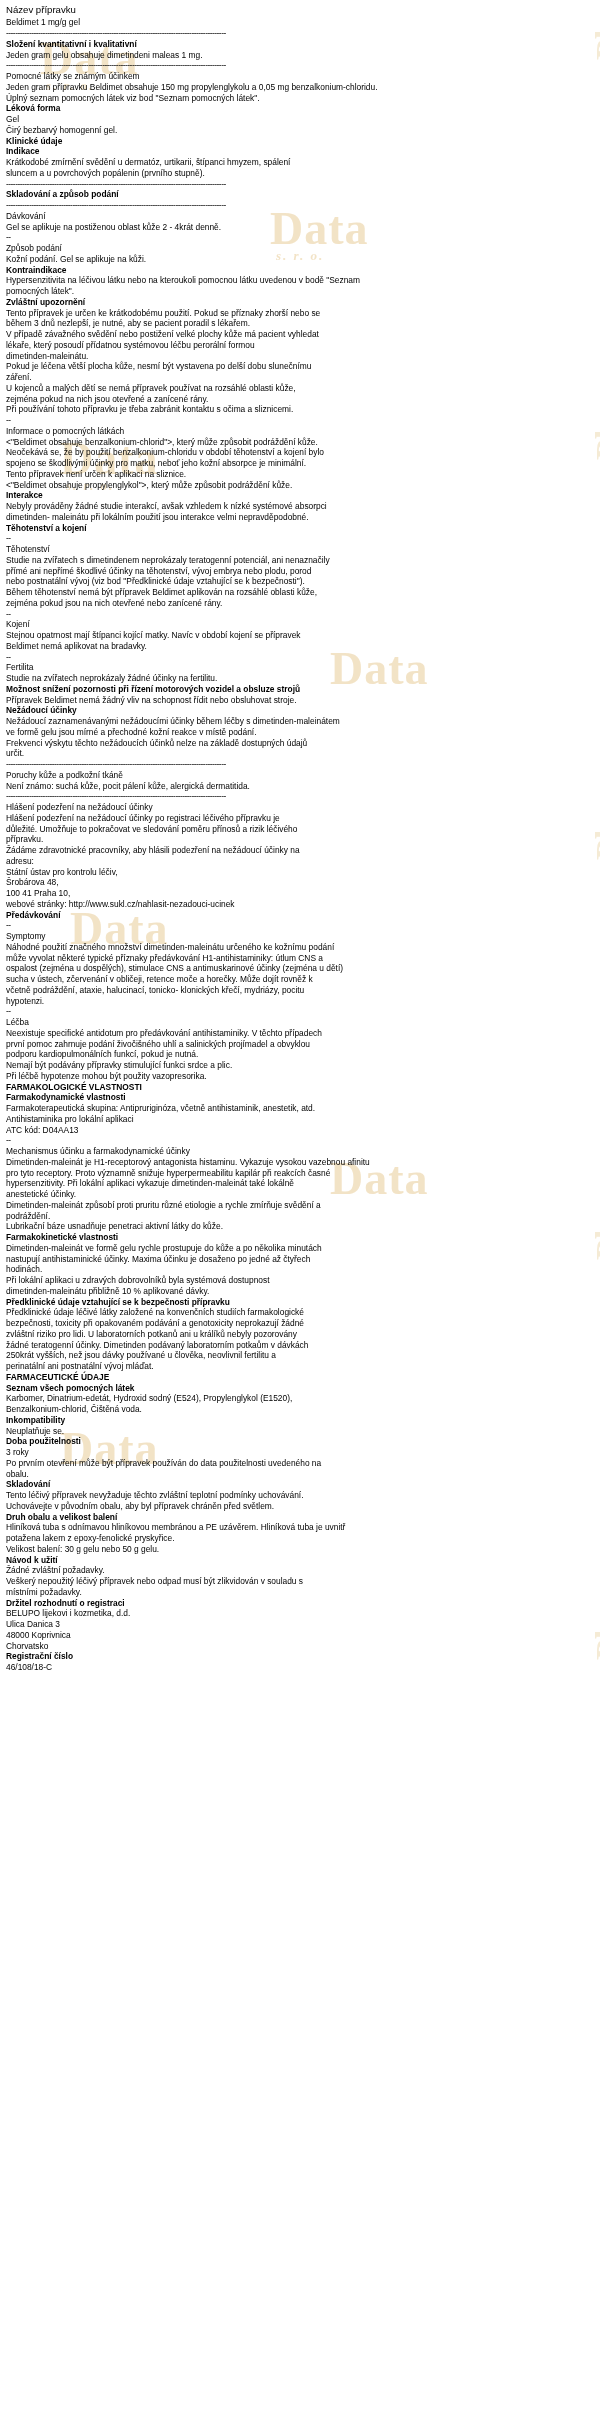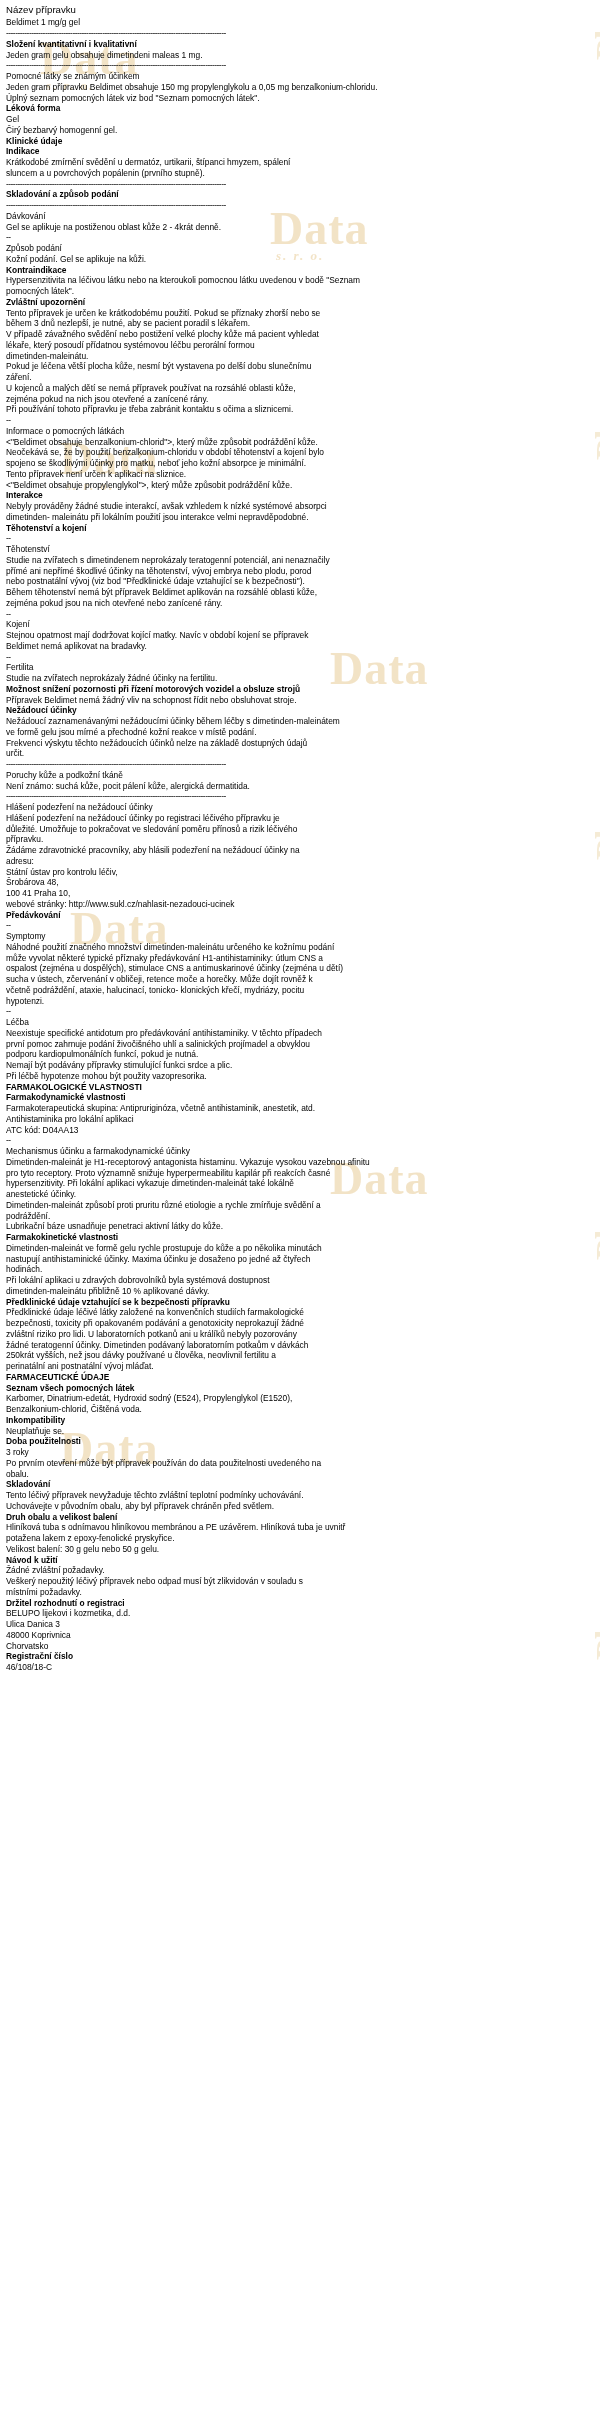--- a/index.html
+++ b/index.html
@@ -152,21 +152,21 @@
     <div class="sec">Těhotenství a kojení</div>
     <div class="ln dash">--</div>
     <div class="ln">Těhotenství</div>
     <div class="ln">Studie na zvířatech s dimetindenem neprokázaly teratogenní potenciál, ani nenaznačily</div>
     <div class="ln">přímé ani nepřímé škodlivé účinky na těhotenství, vývoj embrya nebo plodu, porod</div>
     <div class="ln">nebo postnatální vývoj (viz bod "Předklinické údaje vztahující se k bezpečnosti").</div>
     <div class="ln">Během těhotenství nemá být přípravek Beldimet aplikován na rozsáhlé oblasti kůže,</div>
     <div class="ln">zejména pokud jsou na nich otevřené nebo zanícené rány.</div>
     <div class="ln dash">--</div>
     <div class="ln">Kojení</div>
-    <div class="ln">Stejnou opatrnost mají dodržovat kojící matky. Navíc v období kojení se přípravek</div>
+    <div class="ln">Stejnou opatrnost mají štípanci kojící matky. Navíc v období kojení se přípravek</div>
     <div class="ln">Beldimet nemá aplikovat na bradavky.</div>
     <div class="ln dash">--</div>
     <div class="ln">Fertilita</div>
     <div class="ln">Studie na zvířatech neprokázaly žádné účinky na fertilitu.</div>
     <div class="sec">Možnost snížení pozornosti při řízení motorových vozidel a obsluze strojů</div>
     <div class="ln">Přípravek Beldimet nemá žádný vliv na schopnost řídit nebo obsluhovat stroje.</div>
     <div class="sec">Nežádoucí účinky</div>
     <div class="ln">Nežádoucí zaznamenávanými nežádoucími účinky během léčby s dimetinden-maleinátem</div>
     <div class="ln">ve formě gelu jsou mírné a přechodné kožní reakce v místě podání.</div>
     <div class="ln">Frekvenci výskytu těchto nežádoucích účinků nelze na základě dostupných údajů</div>

